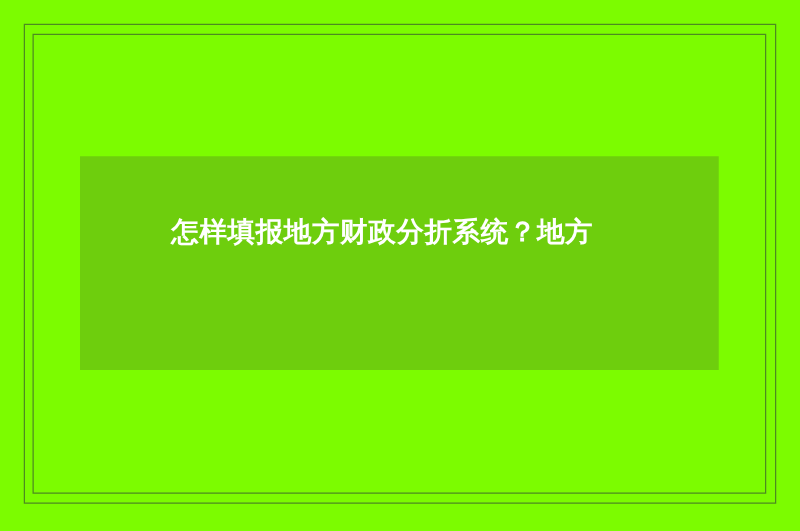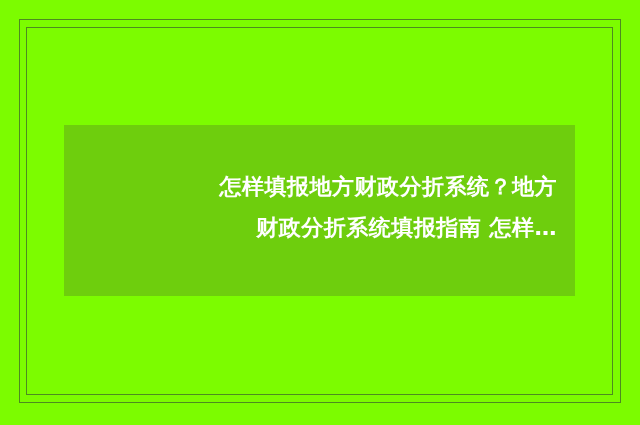--- a/index.html
+++ b/index.html
@@ -15,21 +15,20 @@
     font-family: "Liberation Sans", "DejaVu Sans", sans-serif;
   }
 
   
   #canvas {
     position: relative;
     width: 640px;
     height: 425px;
     background: #7CFC00;
     overflow: hidden;
-    text-align: right;
   }
 
   
   .frame {
     position: absolute;
     box-sizing: border-box;
     border-style: solid;
     border-color: #4D8B20;
     pointer-events: none;
   }
@@ -83,16 +82,15 @@
 
 <div id="canvas">
 
   <div id="frame-outer" class="frame"></div>
   <div id="frame-inner" class="frame"></div>
 
   <div id="caption-panel"></div>
 
   <div id="caption-text">
     <div class="caption-line">怎样填报地方财政分折系统？地方</div>
-    <div class="caption-line">财政分折系统填报指南 怎样…</div>
   </div>
 
 </div>
 
 </body></html>

